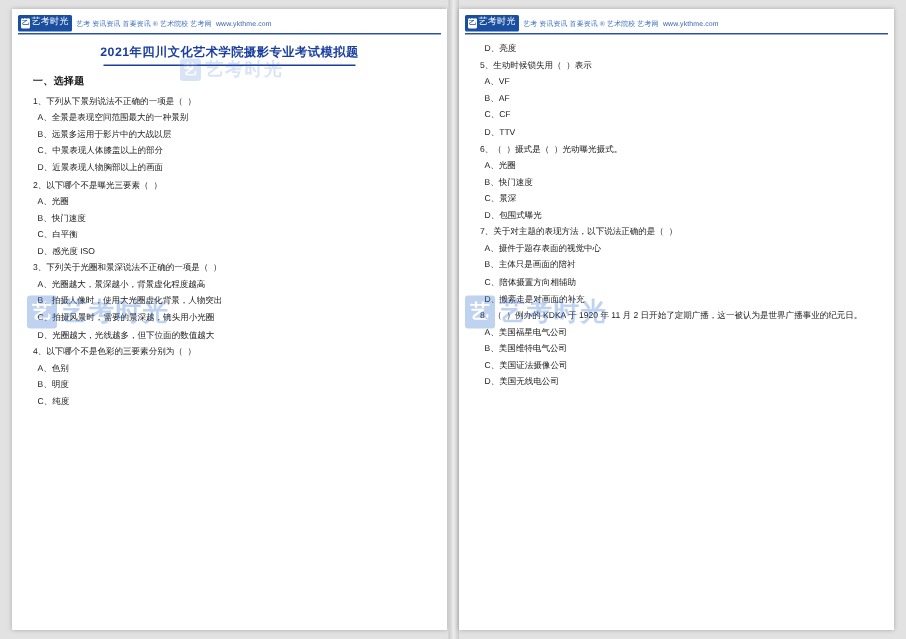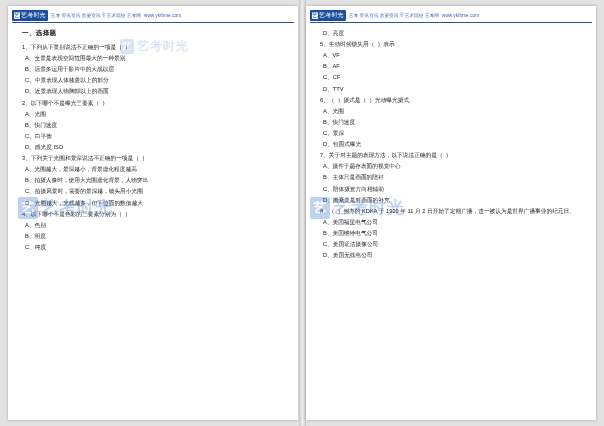--- a/index.html
+++ b/index.html
@@ -161,20 +161,21 @@
     <div class="hdr">
       <div class="logo">
         <span class="mark">艺</span>
         <span>艺考时光</span>
       </div>
       <div class="hdr-text">艺考 资讯资讯 首要资讯 ® 艺术院校 艺考网</div>
       <div class="hdr-text hdr-url">www.ykthme.com</div>
       <div class="hdr-rule"></div>
     </div>
 
+    <div class="title">2021年四川文化艺术学院摄影专业考试模拟题</div>
     <div class="title-underline"></div>
 
     <div class="body">
       <div class="sec">一、选择题</div>
 
       <div>
         <p class="q">1、下列从下景别说法不正确的一项是（  ）</p>
         <p class="opt">A、全景是表现空间范围最大的一种景别</p>
         <p class="opt">B、远景多运用于影片中的大战以层</p>
         <p class="opt">C、中景表现人体膝盖以上的部分</p>

